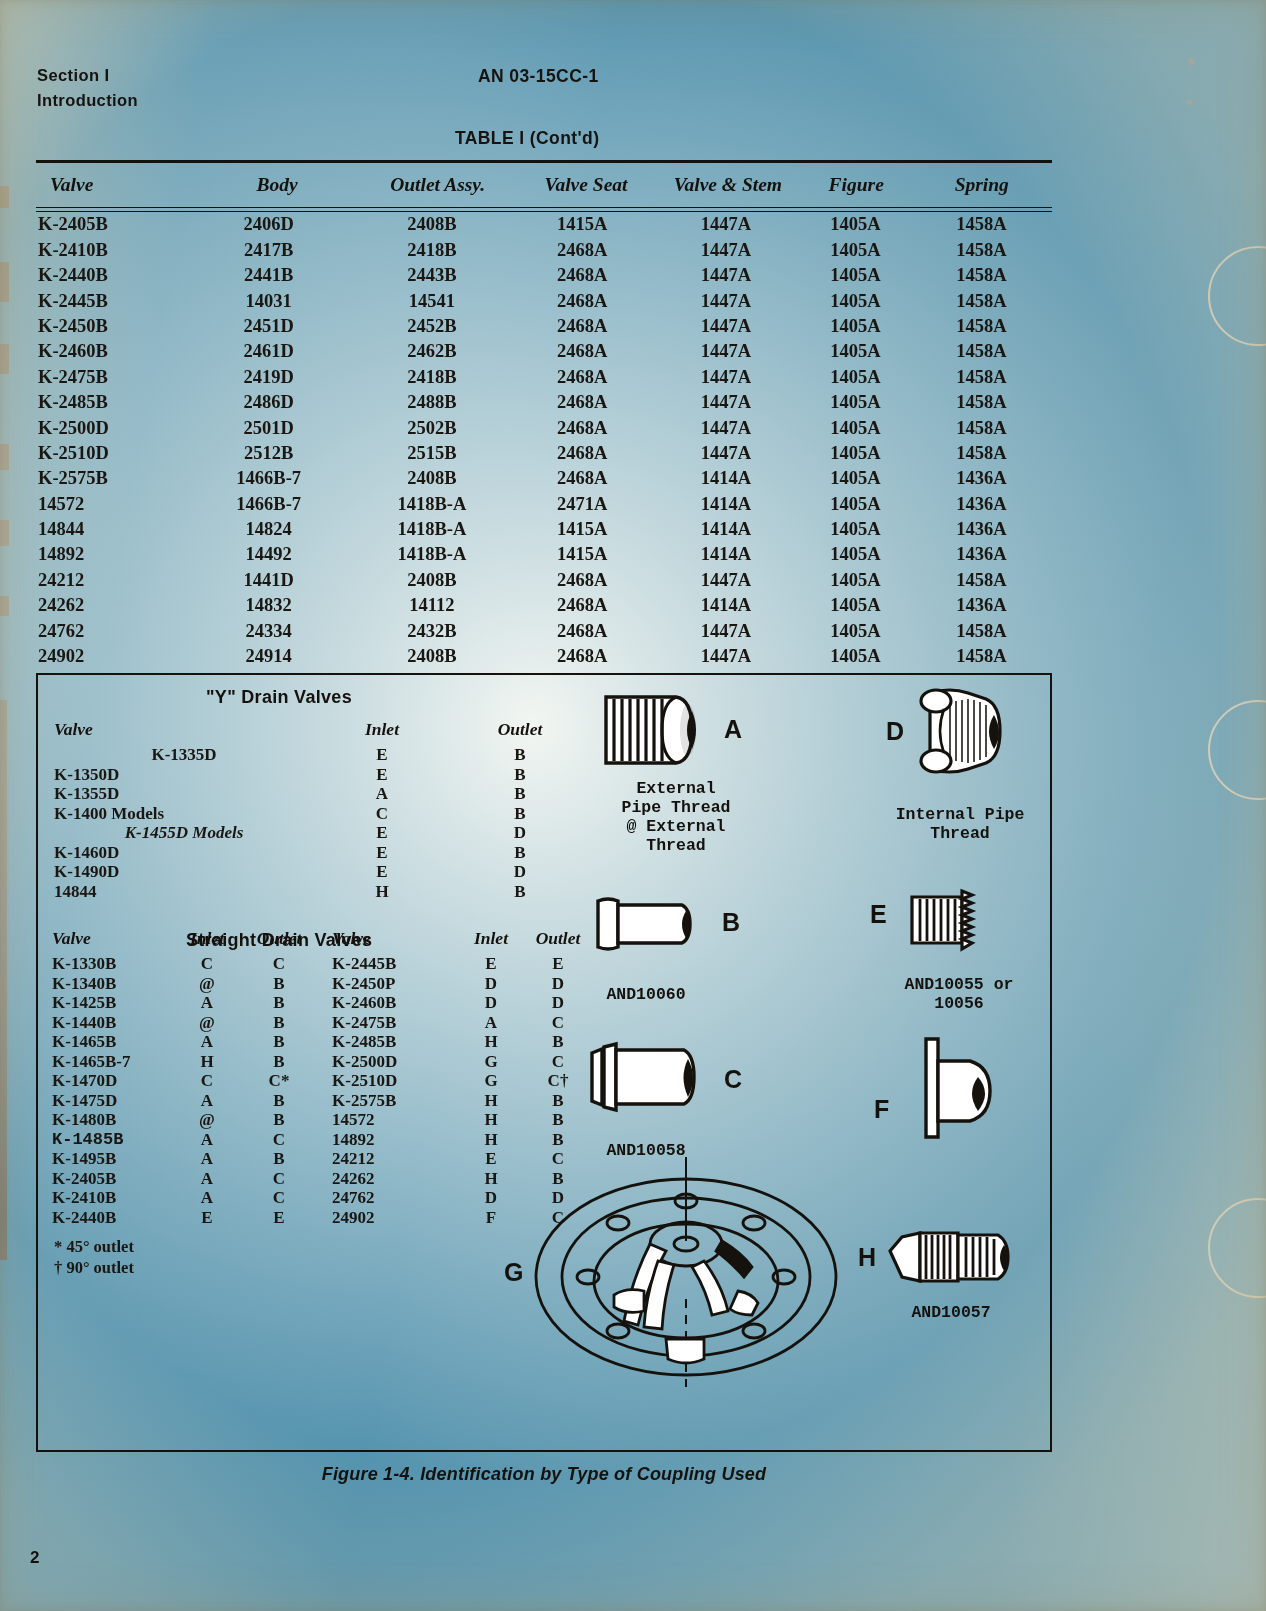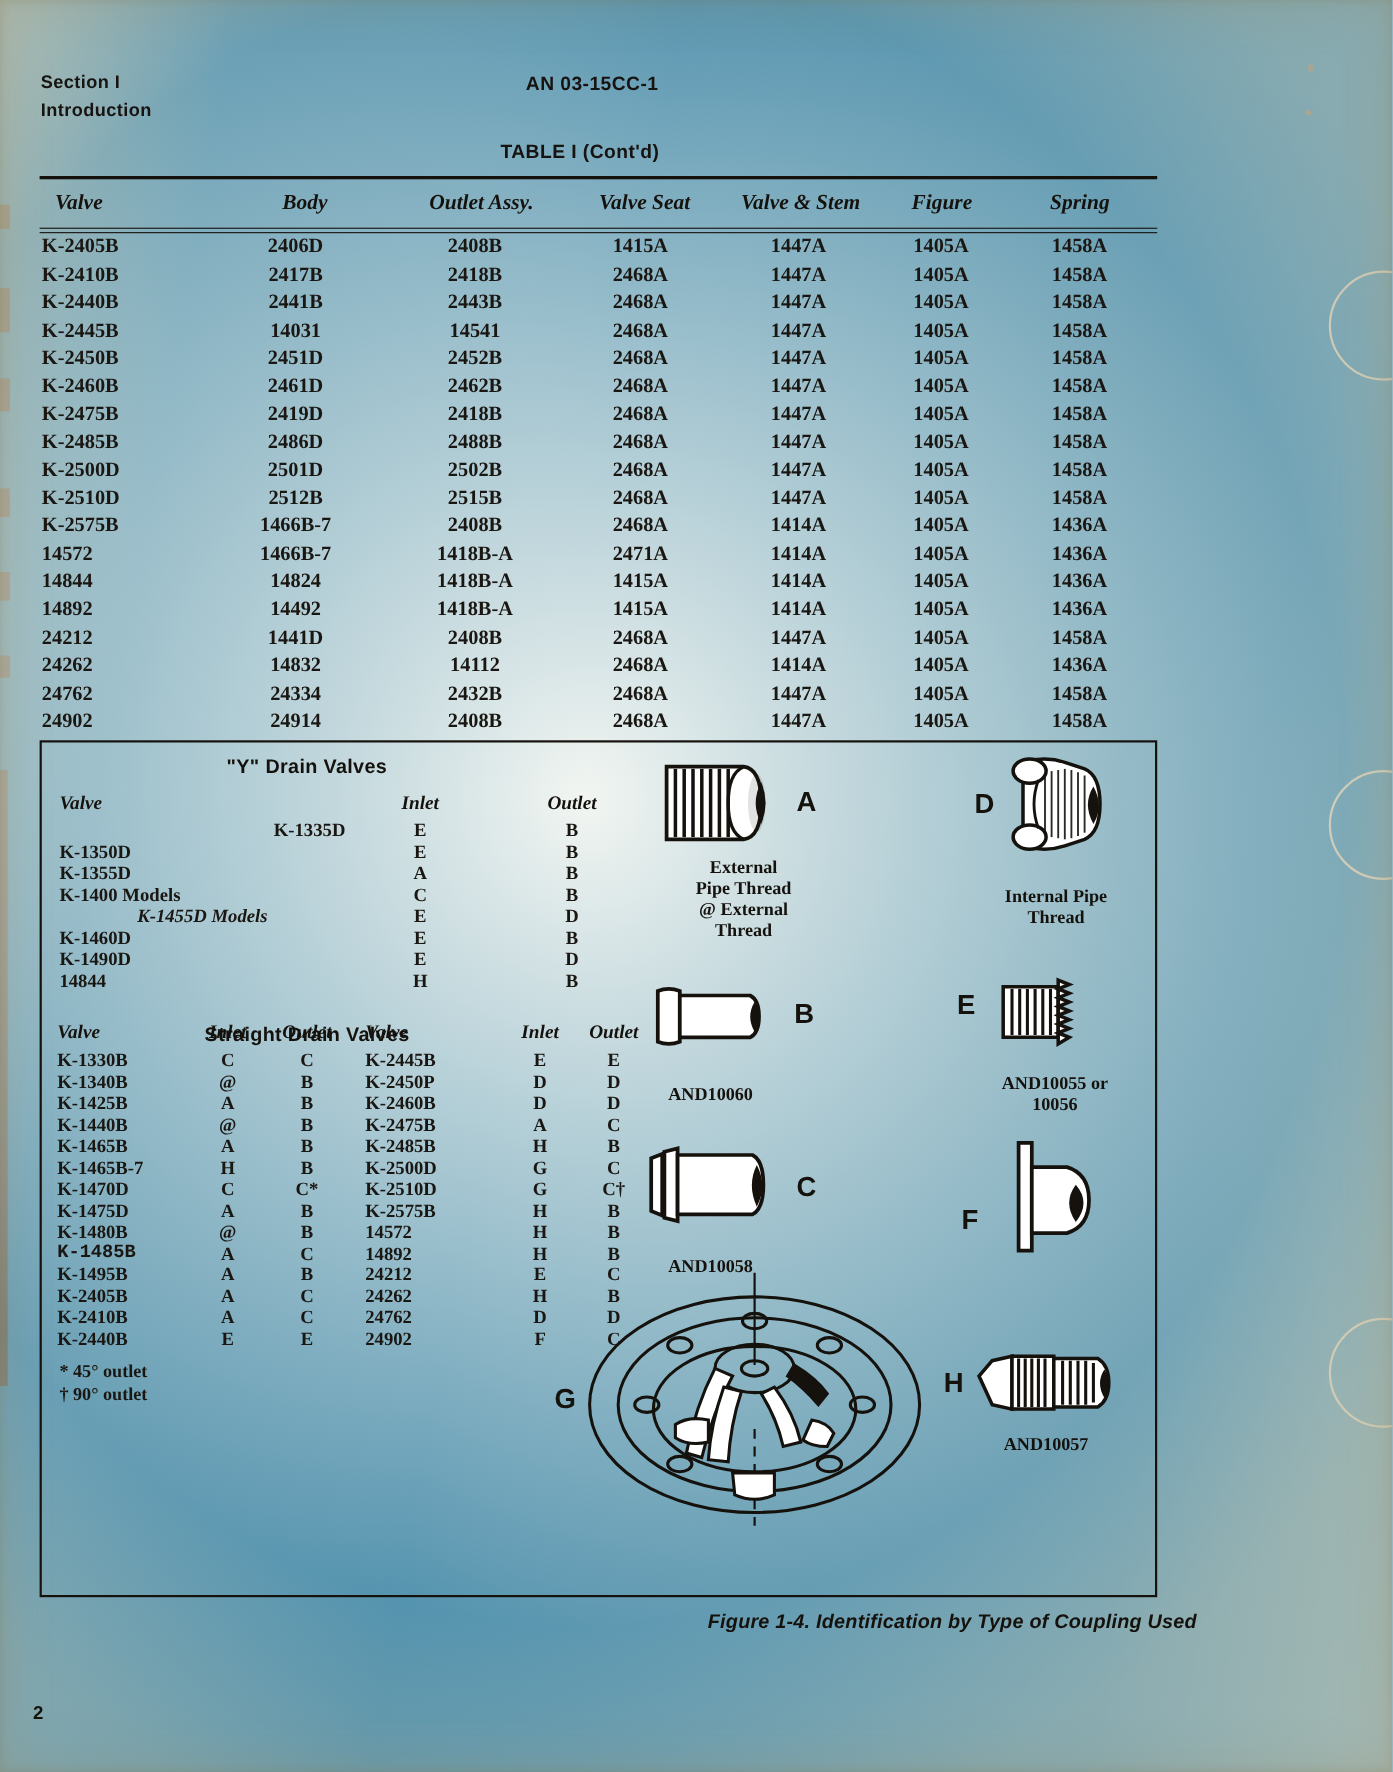--- a/index.html
+++ b/index.html
@@ -158,21 +158,21 @@
     position: absolute;
     font-family: "Liberation Serif", serif;
     font-weight: bold;
     font-size: 16.5px;
     color: #1a1713;
     white-space: nowrap;
   }
 
   .fig-caption {
     position: absolute;
-    font-family: Liberation Serif, serif;
+    font-family: Liberation Mono, monospace;
     font-weight: bold;
     font-size: 16.5px;
     color: #15120e;
     text-align: center;
     line-height: 19px;
   }
   .fig-letter {
     position: absolute;
     font-family: "Liberation Sans", sans-serif;
     font-weight: bold;
@@ -182,21 +182,21 @@
   .fig-art { position: absolute; }
 
   .divider-v {
     position: absolute;
     width: 1.6px;
     background: #15120e;
   }
 
   #figure-title {
     left: 0; top: 1464px; width: 1088px;
-    text-align: right;
+    text-align: center;
     font-family: "Liberation Sans", sans-serif;
     font-style: italic;
     font-weight: bold;
     font-size: 18px;
     color: #15120e;
     letter-spacing: 0.2px;
   }
   #page-number {
     left: 30px; top: 1548px;
     font-family: "Liberation Sans", sans-serif;
@@ -428,21 +428,21 @@
         <table>
           <thead>
             <tr>
               <th class="mv" style="width:260px;text-align:left;padding-left:4px;">Valve</th>
               <th class="mc" style="width:136px;">Inlet</th>
               <th class="mc" style="width:140px;">Outlet</th>
             </tr>
           </thead>
           <tbody id="y-drain-body">
               <tr>
-                <td style="width:260px;text-align:right;padding-left:4px;">K-1335D</td>
+                <td style="width:260px;text-align:center;padding-left:4px;">K-1335D</td>
                 <td style="width:136px;text-align:center;">E</td>
                 <td style="width:140px;text-align:center;">B</td>
               </tr>
               <tr>
                 <td style="width:260px;text-align:left;padding-left:4px;">K-1350D</td>
                 <td style="width:136px;text-align:center;">E</td>
                 <td style="width:140px;text-align:center;">B</td>
               </tr>
               <tr>
                 <td style="width:260px;text-align:left;padding-left:4px;">K-1355D</td>

